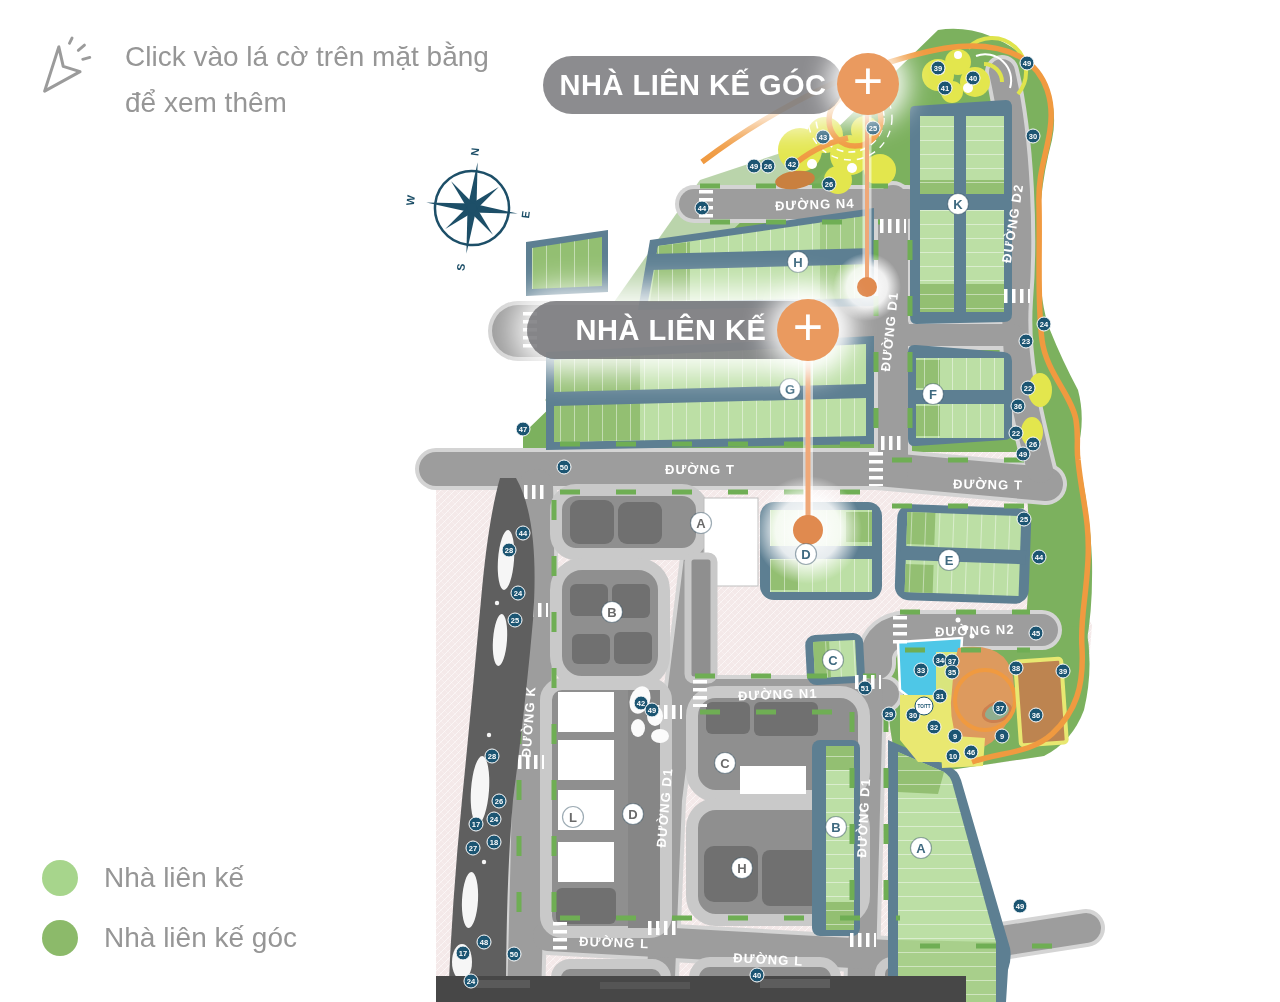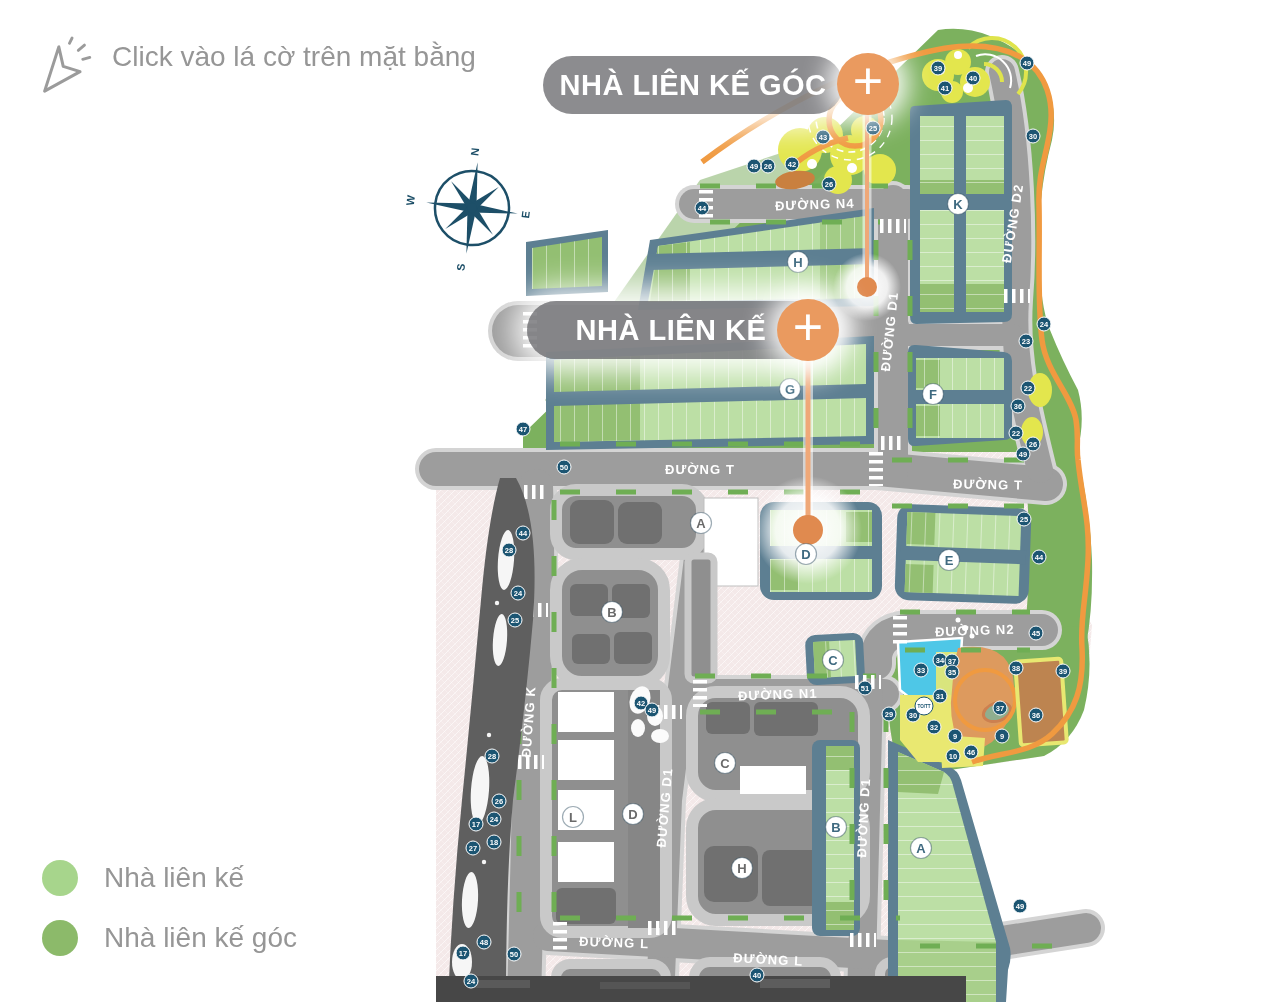--- a/index.html
+++ b/index.html
@@ -1,20 +1,20 @@
 <!DOCTYPE html>
 <html><head>
 <meta charset="utf-8">
 <style>
   html,body{margin:0;padding:0;background:#fff;}
   .stage{position:relative;width:1280px;height:1002px;background:#ffffff;overflow:hidden;
          font-family:"Liberation Sans",sans-serif;}
   .map-svg{position:absolute;left:0;top:0;width:1280px;height:1002px;}
   
-  .instruction{position:absolute;left:34px;top:34px;display:flex;gap:16px;align-items:flex-start;}
+  .instruction{position:absolute;left:34px;top:34px;display:flex;gap:29px;align-items:flex-start;}
   .itext{font-size:28px;line-height:46px;color:#969696;}
   
   .pill{position:absolute;background:rgba(131,131,134,0.93);color:#fff;font-weight:bold;
         font-size:29px;letter-spacing:.5px;display:flex;align-items:center;justify-content:center;
         border-radius:29px;box-shadow:0 0 30px 14px rgba(255,255,255,0.92);cursor:pointer;}
   .pill1{left:543px;top:56px;width:300px;height:58px;}
   .pill2{left:527px;top:301px;width:288px;height:58px;padding-right:18px;}
   .plus{position:absolute;border-radius:50%;background:#ea9a5f;color:#fff;border:none;cursor:pointer;
         display:flex;align-items:center;justify-content:center;font-size:52px;font-weight:300;
         line-height:0;padding:0 0 6px 0;box-shadow:0 0 26px 10px rgba(255,255,255,0.95);
@@ -685,20 +685,21 @@
   <svg width="62" height="70" viewBox="0 0 70 74">
     <path d="M12 62 L52 40 L33 34 L28 12 Z" fill="none" stroke="#9b9b9b" stroke-width="3.4" stroke-linejoin="round"></path>
     <g stroke="#9b9b9b" stroke-width="3.2" stroke-linecap="round">
       <path d="M40 8 L43 2"></path>
           <path d="M50 16 L57 10"></path>
           <path d="M55 26 L63 24"></path>
     </g>
   </svg>
   <div class="itext">
     <div>Click vào lá cờ trên mặt bằng</div>
+    <div>để xem thêm</div>
   </div>
 </div>
 
 <div class="pill pill1">
   <span>NHÀ LIÊN KẾ GÓC</span>
 </div>
 <button class="plus plus1">
   <span>+</span>
 </button>
 <div class="pill pill2">

